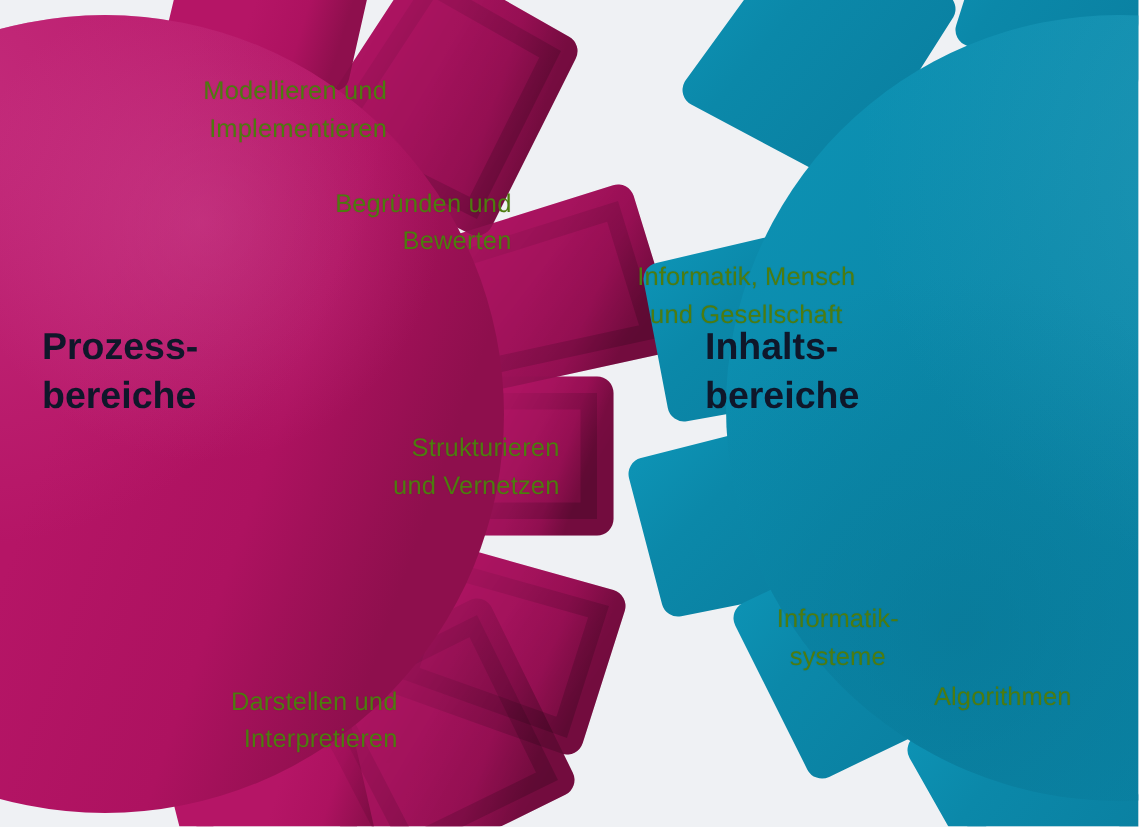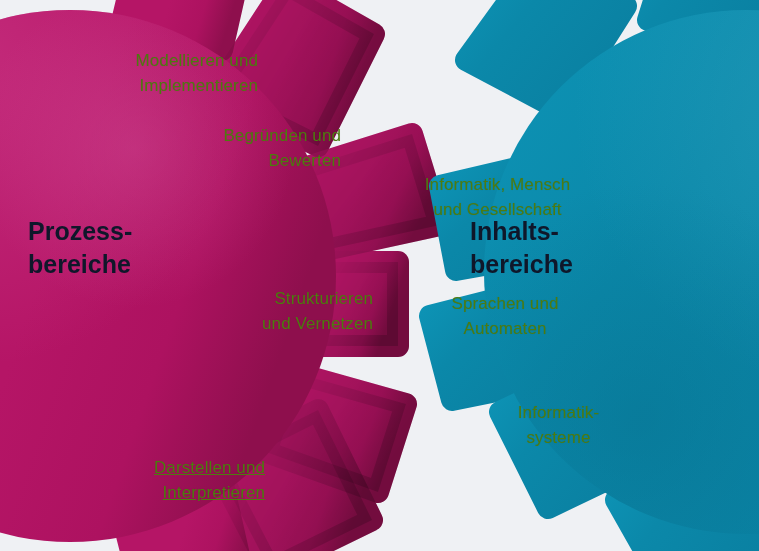--- a/index.html
+++ b/index.html
@@ -56,21 +56,21 @@
   }
   .heading.right {
     text-align: left;
   }
 
   
   #lbl-modellieren   { left: 20px;  top: 48px;  width: 238px; }
   #lbl-begruenden    { left: 96px;  top: 123px; width: 245px; }
   #lbl-strukturieren { left: 128px; top: 238px; width: 245px; margin-top: 48px; }
   #lbl-kommunizieren { left: 100px; top: 363px; width: 245px; }
-  #lbl-darstellen    { left: 20px;  top: 455px; width: 245px; text-decoration: underline; }
+  #lbl-darstellen    { left: 20px;  top: 455px; width: 245px; }
 
   
   #lbl-information   { left: 420px; top: 53px;  width: 175px; }
   #lbl-informatikmg  { left: 400px; top: 172px; width: 195px; }
   #lbl-sprachen      { left: 420px; top: 291px; width: 170px; }
   #lbl-informatiksys { left: 480px; top: 384px; width: 157px; margin-top: 16px; }
   #lbl-algorithmen   { left: 590px; top: 452px; width: 157px; }
 
   #hd-prozess  { left: 28px;  top: 215px; width: 250px; }
   #hd-inhalts  { left: 470px; top: 215px; width: 260px; }
@@ -200,20 +200,19 @@
   <div class="label right" id="lbl-darstellen">Darstellen und
 Interpretieren</div>
 
   <div class="heading right" id="hd-inhalts">Inhalts-
 bereiche</div>
 
 
   <div class="label center" id="lbl-informatikmg">Informatik, Mensch
 und Gesellschaft</div>
 
-  <div class="label center" id="lbl-sprachen">Sprachen und
-Automaten</div>
 
   <div class="label center" id="lbl-informatiksys">Informatik-
 systeme</div>
 
+  <div class="label center" id="lbl-algorithmen">Algorithmen</div>
 
 </div>
 
 </body></html>

